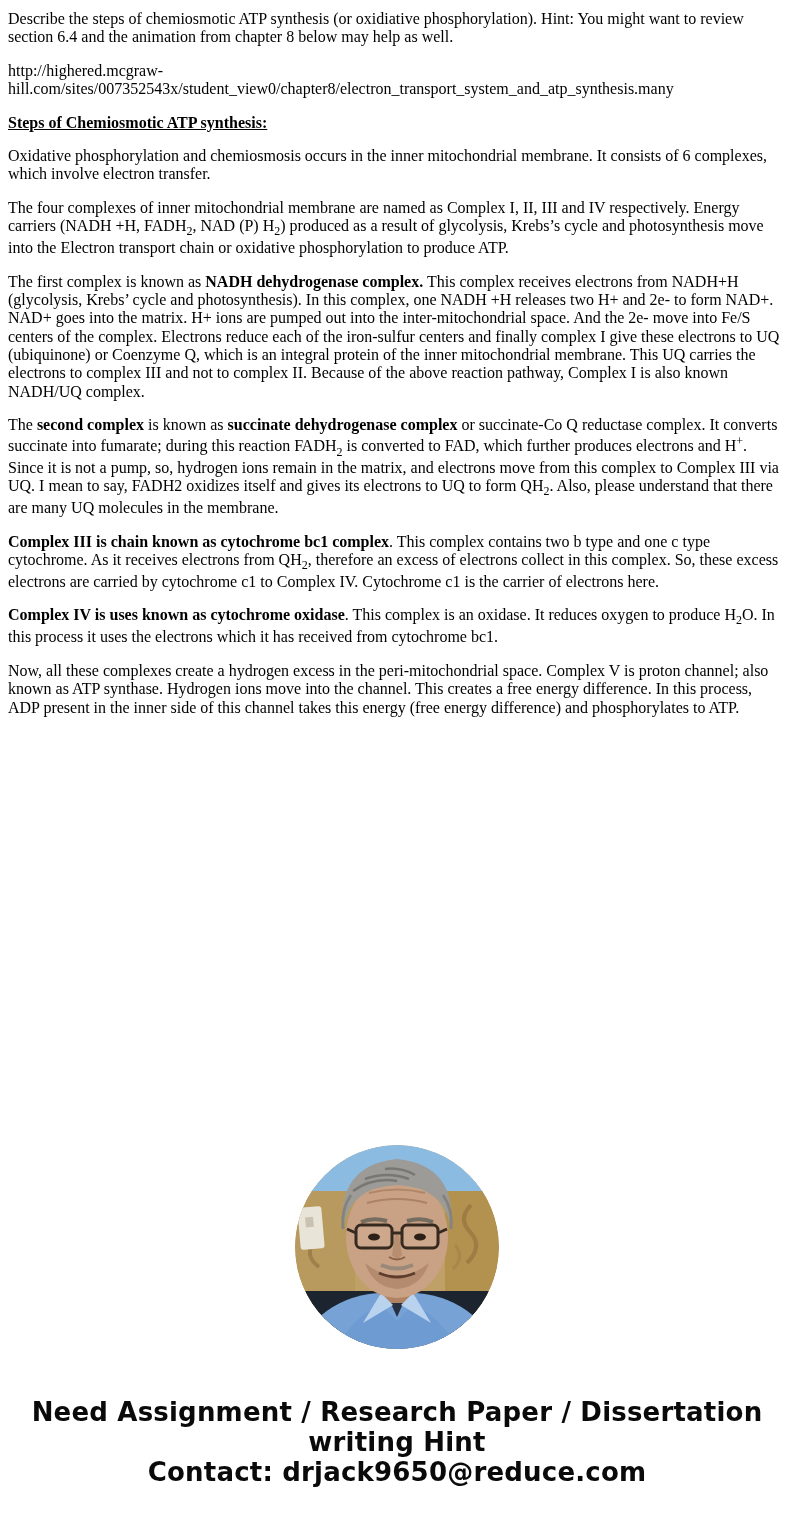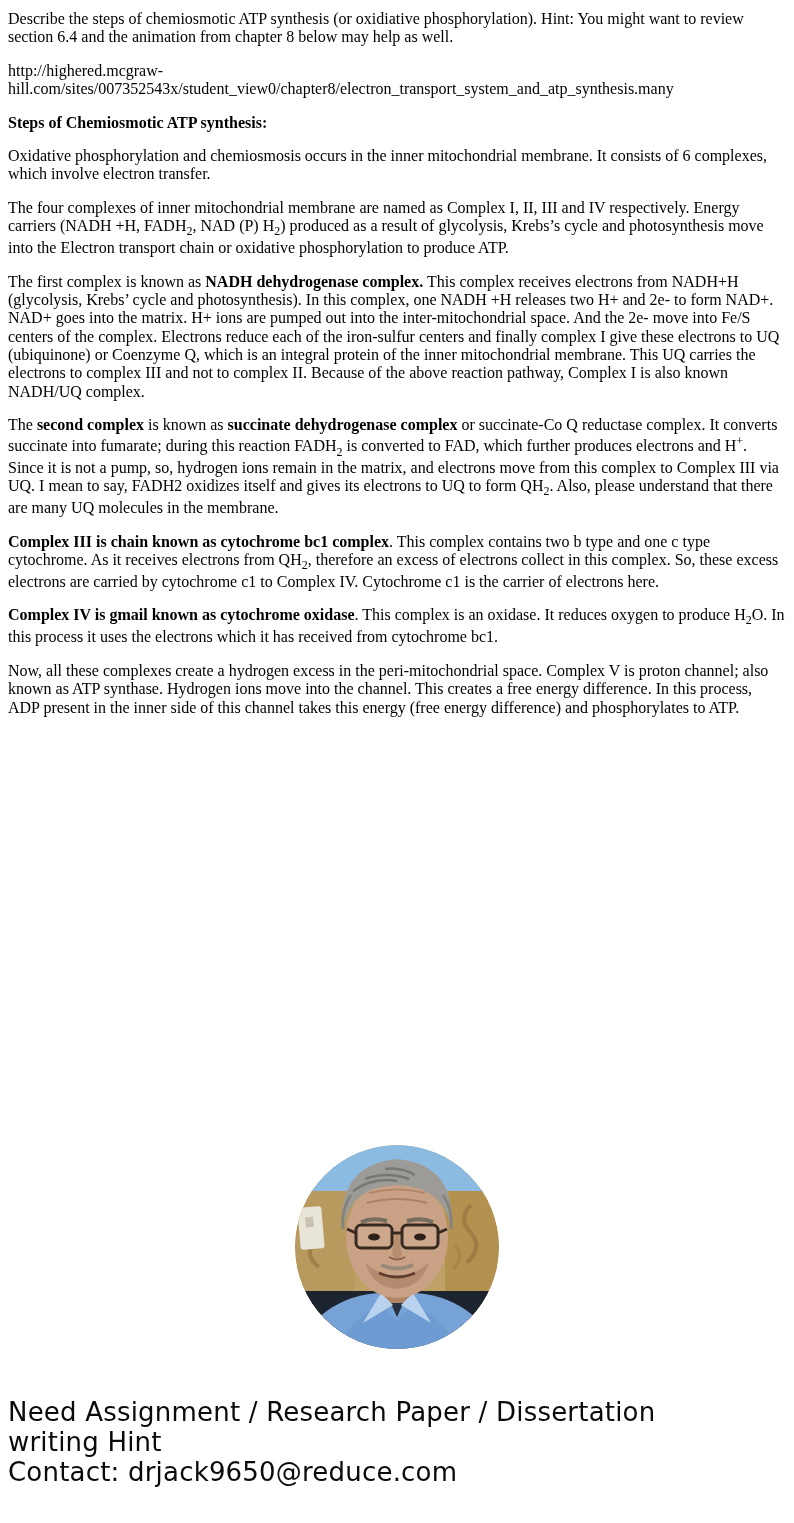--- a/index.html
+++ b/index.html
@@ -14,34 +14,35 @@
     width: 794px; min-height: 1523px;
     padding: 10px 8px 36px 8px;
     display: flex; flex-direction: column;
   }
   .page p { margin: 15px 0 0 0; line-height: 1.15; overflow-wrap: break-word; }
   .page p.first { margin-top: 0; }
   h3.solution-heading {
     font-size: 19px; font-weight: bold;
     margin: 20px 0 2px 0; line-height: 1.2;
   }
-  p.subheading { font-weight: bold; }
+  p.subheading { font-weight: bold; text-decoration: underline; }
   sub, sup { font-size: 75%; }
   .avatar-section {
     margin-top: auto;
     display: flex; justify-content: center;
   }
   .avatar-circle {
     width: 204px; height: 204px; border-radius: 50%;
     overflow: hidden; display: block;
   }
   .footer {
     margin-top: 48px;
+    text-align: center;
     font-family: "DejaVu Sans", sans-serif;
-    font-weight: normal;
+    font-weight: bold;
     font-size: 26px; line-height: 30px;
     color: #0a0a0a;
     letter-spacing: 0.2px;
   }
 </style>
 </head>
 <body>
 
 <div class="page">
 
@@ -50,21 +51,21 @@
   <p>http://highered.mcgraw-hill.com/sites/007352543x/student_view0/chapter8/electron_transport_system_and_atp_synthesis.many</p>
 
 
   <p class="subheading">Steps of Chemiosmotic ATP synthesis:</p>
 
   <p>Oxidative phosphorylation and chemiosmosis occurs in the inner mitochondrial membrane. It consists of 6 complexes, which involve electron transfer.</p>
   <p>The four complexes of inner mitochondrial membrane are named as Complex I, II, III and IV respectively. Energy carriers (NADH +H, FADH<sub>2</sub>, NAD (P) H<sub>2</sub>) produced as a result of glycolysis, Krebs’s cycle and photosynthesis move into the Electron transport chain or oxidative phosphorylation to produce ATP.</p>
   <p>The first complex is known as <b>NADH dehydrogenase complex.</b> This complex receives electrons from NADH+H (glycolysis, Krebs’ cycle and photosynthesis). In this complex, one NADH +H releases two H+ and 2e- to form NAD+. NAD+ goes into the matrix. H+ ions are pumped out into the inter-mitochondrial space. And the 2e- move into Fe/S centers of the complex. Electrons reduce each of the iron-sulfur centers and finally complex I give these electrons to UQ (ubiquinone) or Coenzyme Q, which is an integral protein of the inner mitochondrial membrane. This UQ carries the electrons to complex III and not to complex II. Because of the above reaction pathway, Complex I is also known NADH/UQ complex.</p>
   <p>The <b>second complex</b> is known as <b>succinate dehydrogenase complex</b> or succinate-Co Q reductase complex. It converts succinate into fumarate; during this reaction FADH<sub>2</sub> is converted to FAD, which further produces electrons and H<sup>+</sup>. Since it is not a pump, so, hydrogen ions remain in the matrix, and electrons move from this complex to Complex III via UQ. I mean to say, FADH2 oxidizes itself and gives its electrons to UQ to form QH<sub>2</sub>. Also, please understand that there are many UQ molecules in the membrane.</p>
   <p><b>Complex III is chain known as cytochrome bc1 complex</b>. This complex contains two b type and one c type cytochrome. As it receives electrons from QH<sub>2</sub>, therefore an excess of electrons collect in this complex. So, these excess electrons are carried by cytochrome c1 to Complex IV. Cytochrome c1 is the carrier of electrons here.</p>
-  <p><b>Complex IV is gmail known as cytochrome oxidase</b>. This complex is an oxidase. It reduces oxygen to produce H<sub>2</sub>O. In this process it uses the electrons which it has received from cytochrome bc1.</p>
+  <p><b>Complex IV is uses known as cytochrome oxidase</b>. This complex is an oxidase. It reduces oxygen to produce H<sub>2</sub>O. In this process it uses the electrons which it has received from cytochrome bc1.</p>
   <p>Now, all these complexes create a hydrogen excess in the peri-mitochondrial space. Complex V is proton channel; also known as ATP synthase. Hydrogen ions move into the channel. This creates a free energy difference. In this process, ADP present in the inner side of this channel takes this energy (free energy difference) and phosphorylates to ATP.</p>
 
   <div class="avatar-section">
     <span class="avatar-circle">
       <svg width="204" height="204" viewBox="0 0 204 204" xmlns="http://www.w3.org/2000/svg" aria-hidden="true">
         <defs>
           <clipPath id="avclip">
               <circle cx="102" cy="102" r="102"></circle>
             </clipPath>
         </defs>

